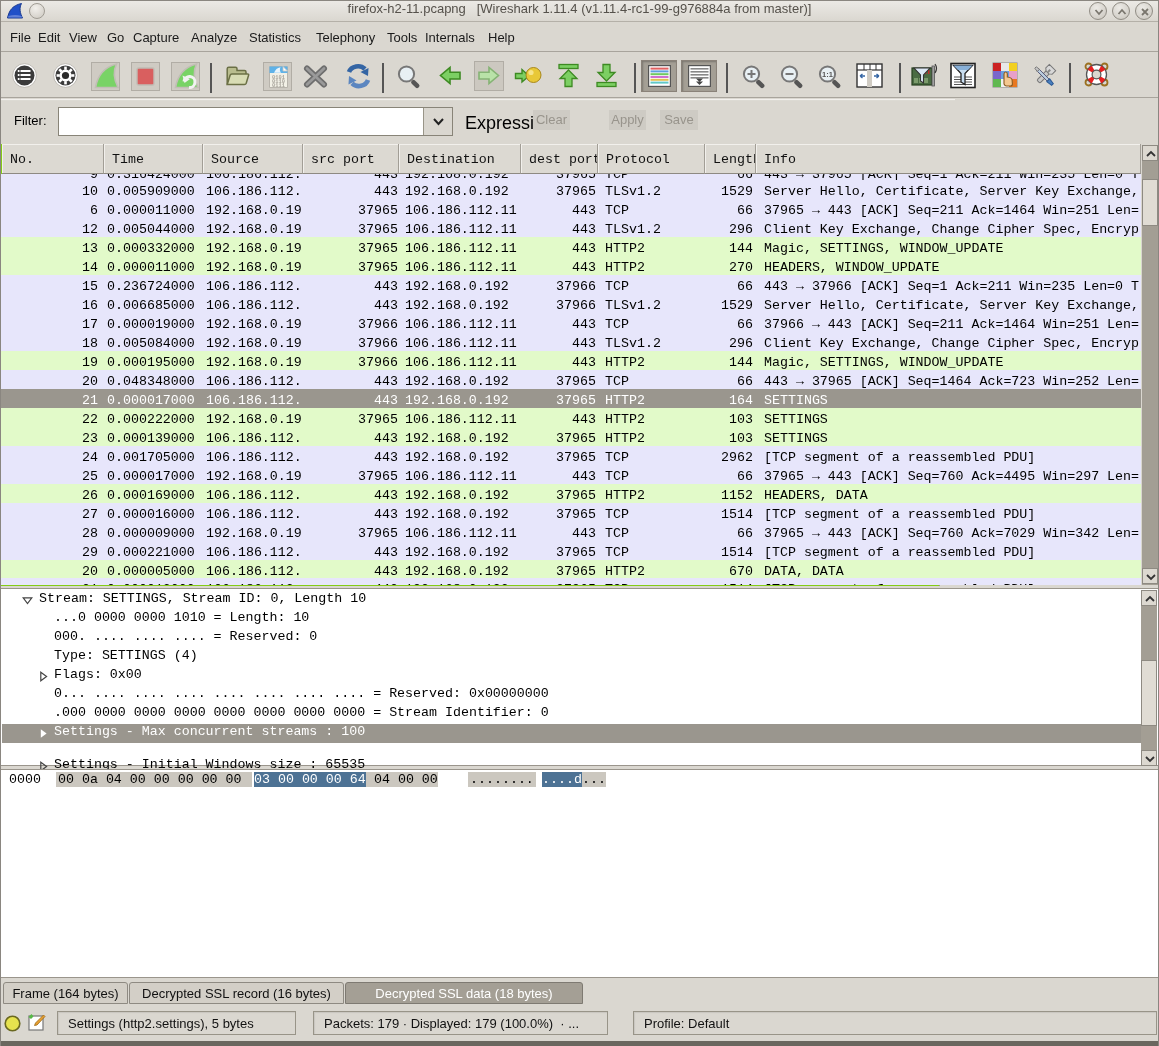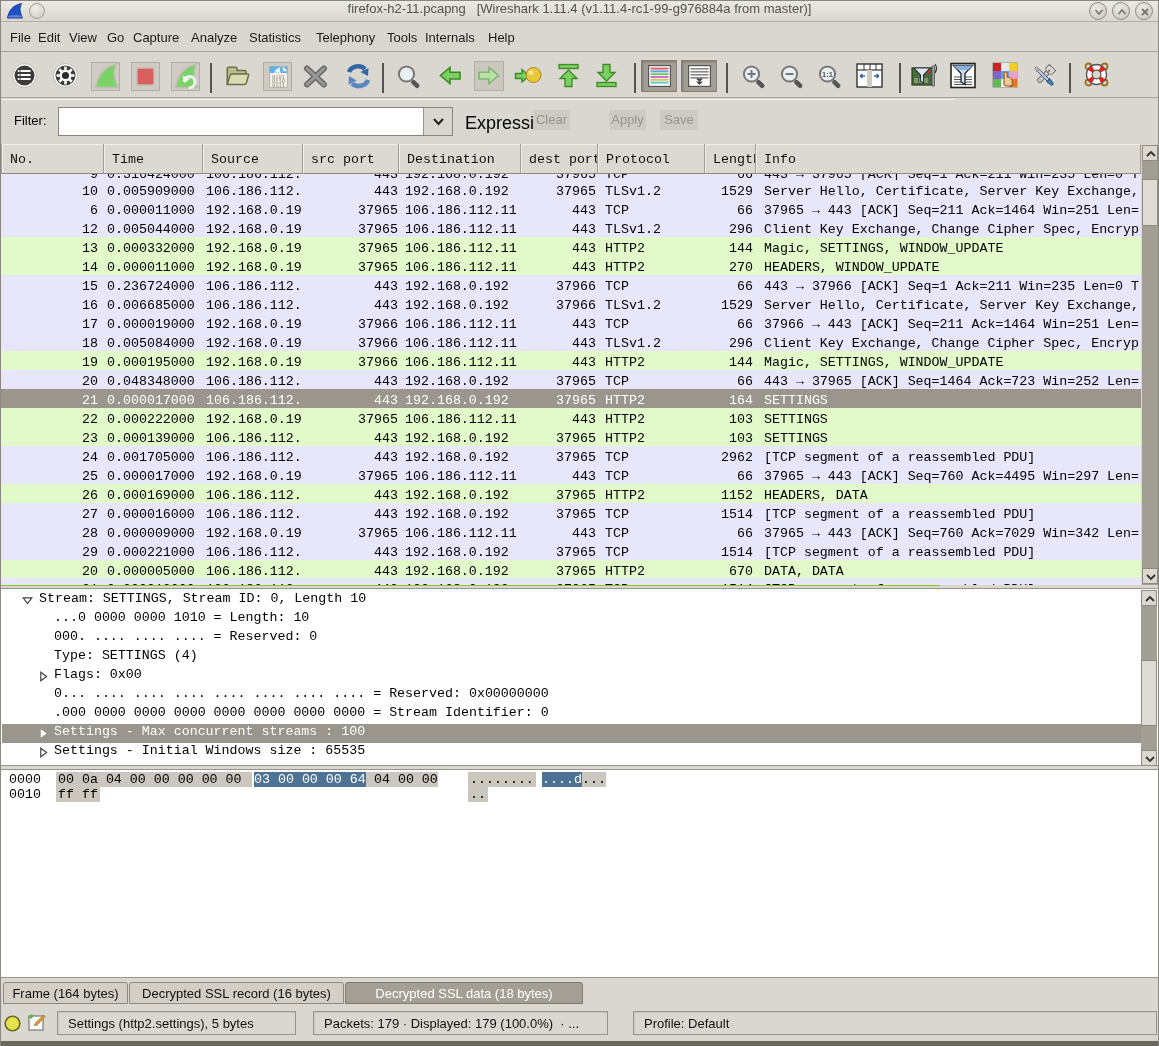--- a/index.html
+++ b/index.html
@@ -440,40 +440,39 @@
 <div class="dline " style="top:40px"><span style="position:absolute;left:52px">000. .... .... .... = Reserved: 0</span></div>
 <div class="dline " style="top:59px"><span style="position:absolute;left:52px">Type: SETTINGS (4)</span></div>
 <div class="dline " style="top:78px"><svg class="expd" style="left:36px" width="11" height="11" viewBox="0 0 11 11">
           <path d="M2.8 1.2 L8.6 5.5 L2.8 9.8 Z" fill="none" stroke="#444" stroke-width="1.2"></path>
         </svg><span style="position:absolute;left:52px">Flags: 0x00</span></div>
 <div class="dline " style="top:97px"><span style="position:absolute;left:52px">0... .... .... .... .... .... .... .... = Reserved: 0x00000000</span></div>
 <div class="dline " style="top:116px"><span style="position:absolute;left:52px">.000 0000 0000 0000 0000 0000 0000 0000 = Stream Identifier: 0</span></div>
 <div class="dline dsel" style="top:135px"><svg class="expd" style="left:36px" width="11" height="11" viewBox="0 0 11 11">
           <path d="M2.8 1.2 L8.6 5.5 L2.8 9.8 Z" fill="#fff"></path>
         </svg><span style="position:absolute;left:52px">Settings - Max concurrent streams : 100</span></div>
-<div class="dline " style="top:154px"><svg class="expd" style="left:36px" width="11" height="11" viewBox="0 0 11 11">
+<div class="dline " style="top:168px"><svg class="expd" style="left:36px" width="11" height="11" viewBox="0 0 11 11">
           <path d="M2.8 1.2 L8.6 5.5 L2.8 9.8 Z" fill="none" stroke="#444" stroke-width="1.2"></path>
         </svg><span style="position:absolute;left:52px">Settings - Initial Windows size : 65535</span></div>
     <div class="sbar" style="left:1140px;top:1px;height:176px">
       <div class="sbtn" style="top:0px">
           <svg class="chev" width="10" height="8" viewBox="0 0 10 8">
             <path d="M1 6 L5 2 L9 6" fill="none" stroke="#333" stroke-width="1.8"></path>
           </svg>
         </div>
       <div class="sthumb" style="top:70px;height:66px"></div>
       <div class="sbtn" style="top:160px">
           <svg class="chev" width="10" height="8" viewBox="0 0 10 8">
             <path d="M1 2 L5 6 L9 2" fill="none" stroke="#333" stroke-width="1.8"></path>
           </svg>
         </div>
     </div>
   </div>
   <div id="hpane">
     <div class="hline" style="top:2px"><span style="left:8px">0000</span><span class="hg" style="left:55px;padding:0 2px">00 0a 04 00 00 00 00 00 </span><span class="hb" style="left:253px">03 00 00 00 64</span><span class="hg" style="left:365px"> 04 00 00</span><span class="hg" style="left:467px;padding:0 2px">........</span><span class="hb" style="left:541px">....d</span><span class="hg" style="left:581px">...</span></div>
-    <div class="hline" style="top:17px"><span style="left:8px">0010</span><span class="hg" style="left:55px;padding:0 2px">ff ff</span><span class="hg" style="left:467px;padding:0 2px">..</span></div>
   </div>
   <div id="tabs">
     <div class="tab" style="left:3px;width:125px">Frame (164 bytes)</div>
     <div class="tab" style="left:129px;width:215px">Decrypted SSL record (16 bytes)</div>
     <div class="tab sel" style="left:345px;width:238px">Decrypted SSL data (18 bytes)</div>
   </div>
   <div id="status">
     <svg style="position:absolute;left:4px;top:10px" width="17" height="17" viewBox="0 0 17 17">
         <circle cx="8.5" cy="8.5" r="7.3" fill="#e6e24e" stroke="#6a6820" stroke-width="1.6"></circle>
       </svg>

